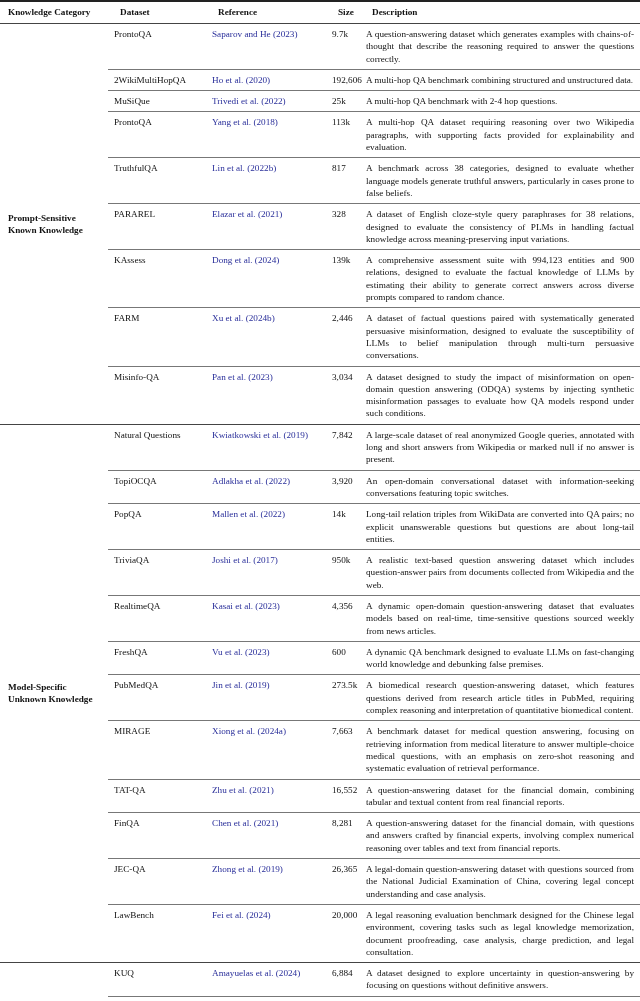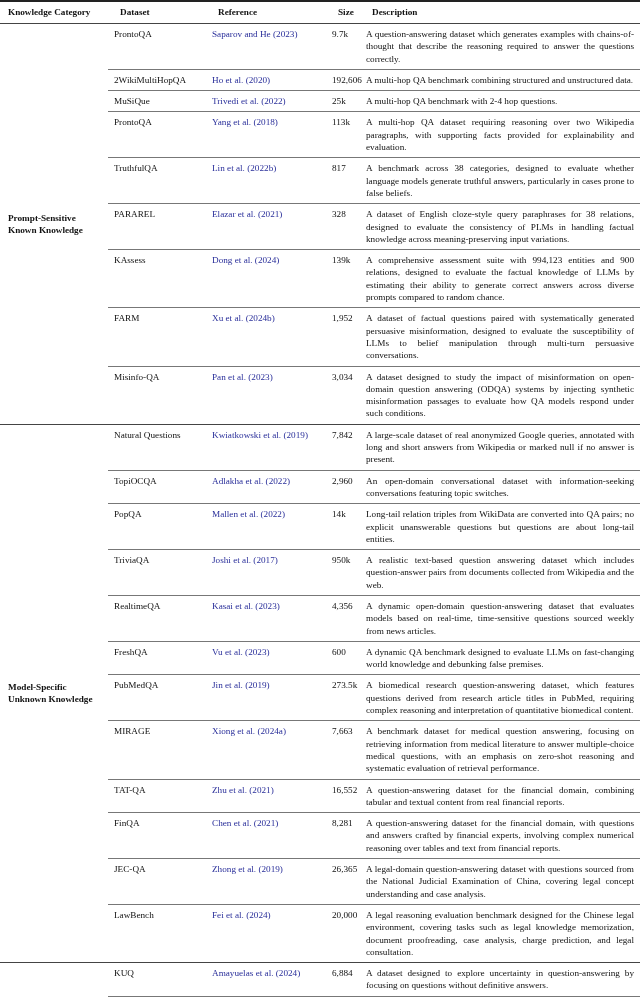--- a/index.html
+++ b/index.html
@@ -88,21 +88,21 @@
         </tr>
         <tr class="row">
           <td class="ds inner">KAssess</td>
           <td class="ref inner">Dong et al. (2024)</td>
           <td class="size inner">139k</td>
           <td class="desc inner">A comprehensive assessment suite with 994,123 entities and 900 relations, designed to evaluate the factual knowledge of LLMs by estimating their ability to generate correct answers across diverse prompts compared to random chance.</td>
         </tr>
         <tr class="row">
           <td class="ds inner">FARM</td>
           <td class="ref inner">Xu et al. (2024b)</td>
-          <td class="size inner">1,952</td>
+          <td class="size inner">2,446</td>
           <td class="desc inner">A dataset of factual questions paired with systematically generated persuasive misinformation, designed to evaluate the susceptibility of LLMs to belief manipulation through multi-turn persuasive conversations.</td>
         </tr>
         <tr class="row">
           <td class="ds inner">Misinfo-QA</td>
           <td class="ref inner">Pan et al. (2023)</td>
           <td class="size inner">3,034</td>
           <td class="desc inner">A dataset designed to study the impact of misinformation on open-domain question answering (ODQA) systems by injecting synthetic misinformation passages to evaluate how QA models respond under such conditions.</td>
         </tr>
       </tbody>
     <tbody id="tbody-1" class="grp">
@@ -112,21 +112,21 @@
             <div>Unknown Knowledge</div>
           </td>
           <td class="ds">Natural Questions</td>
           <td class="ref">Kwiatkowski et al. (2019)</td>
           <td class="size">7,842</td>
           <td class="desc">A large-scale dataset of real anonymized Google queries, annotated with long and short answers from Wikipedia or marked null if no answer is present.</td>
         </tr>
         <tr class="row">
           <td class="ds inner">TopiOCQA</td>
           <td class="ref inner">Adlakha et al. (2022)</td>
-          <td class="size inner">2,960</td>
+          <td class="size inner">3,920</td>
           <td class="desc inner">An open-domain conversational dataset with information-seeking conversations featuring topic switches.</td>
         </tr>
         <tr class="row">
           <td class="ds inner">PopQA</td>
           <td class="ref inner">Mallen et al. (2022)</td>
           <td class="size inner">14k</td>
           <td class="desc inner">Long-tail relation triples from WikiData are converted into QA pairs; no explicit unanswerable questions but questions are about long-tail entities.</td>
         </tr>
         <tr class="row">
           <td class="ds inner">TriviaQA</td>

